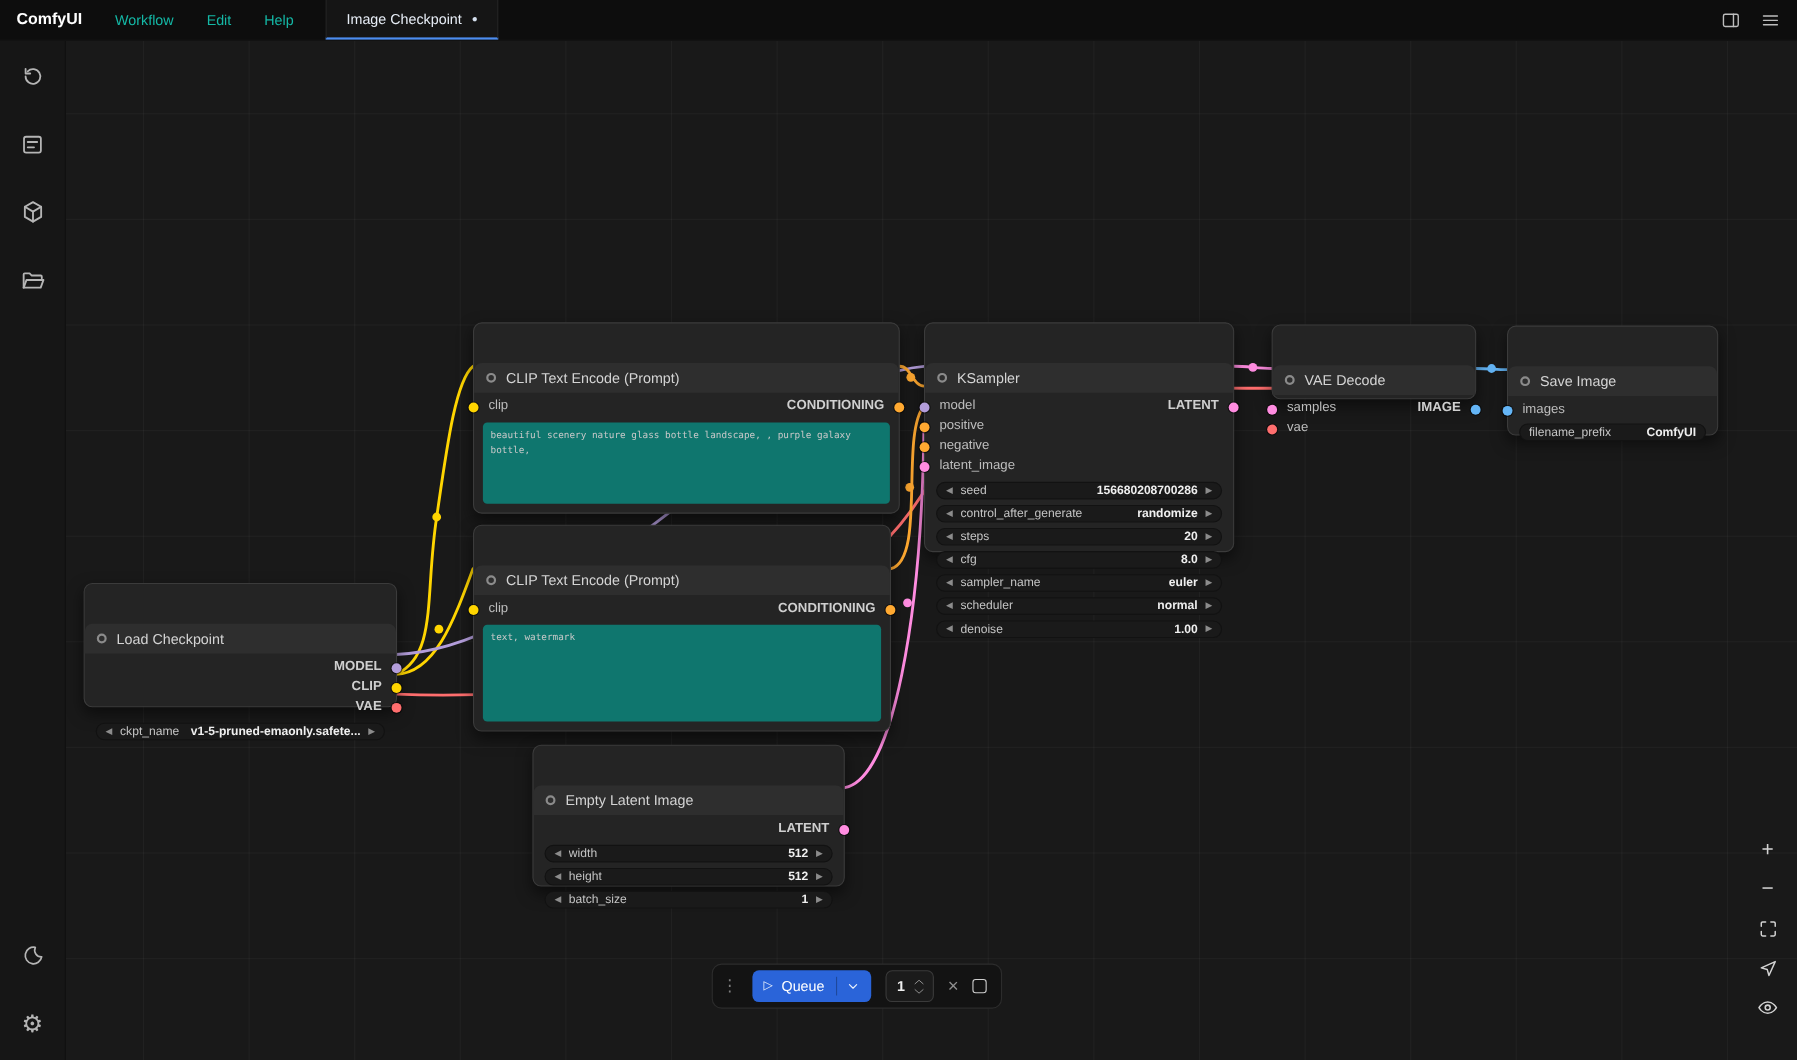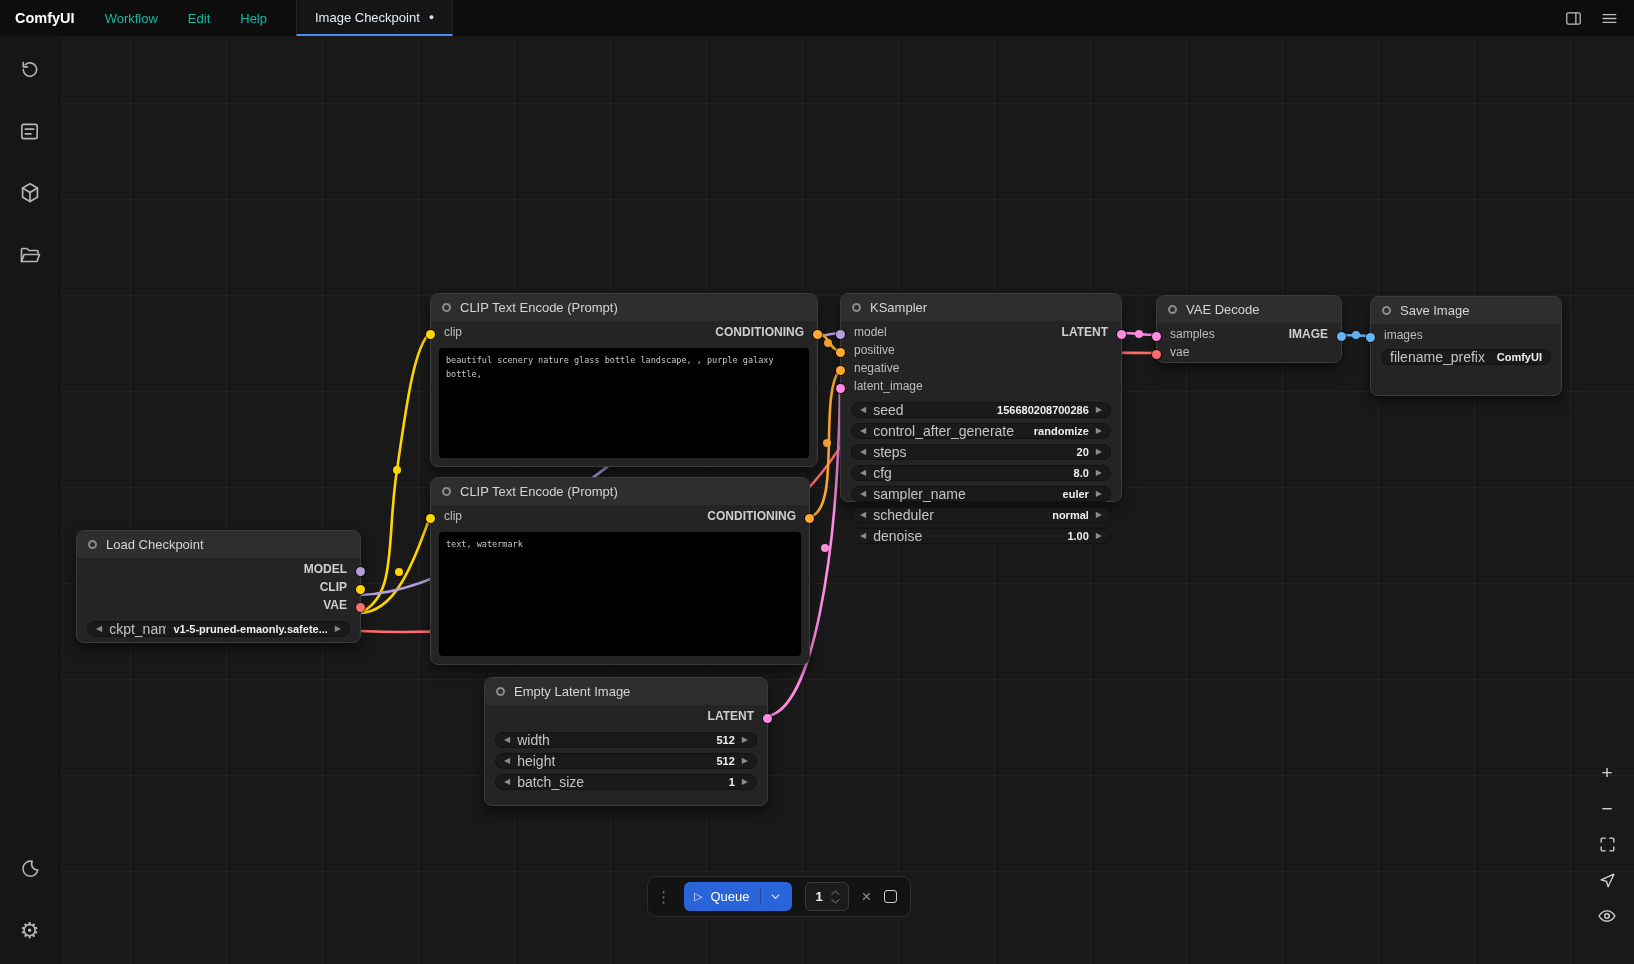--- a/index.html
+++ b/index.html
@@ -36,38 +36,38 @@
       linear-gradient(rgba(255,255,255,0.035) 1px, transparent 1px),
       linear-gradient(90deg, rgba(255,255,255,0.035) 1px, transparent 1px);
     background-size:96px 96px; background-position:-26px -30px; z-index:1;}
   
   .wires { position:absolute; top:0; left:0; z-index:10; pointer-events:none;}
   .wires path { fill:none; stroke-width:2.6; stroke-linecap:round;}
   
   .node { position:absolute; z-index:20; background:#242424; border:1px solid #3b3b3b;
     border-radius:8px; box-shadow:0 6px 14px rgba(0,0,0,.5); display:flex; flex-direction:column;}
   .node-header { height:27px; flex:0 0 27px; background:#2e2e2e; border-radius:7px 7px 0 0;
-    display:flex; align-items:center; gap:9px; padding:0 11px; cursor:move;}
+    display:flex; align-items:center; gap:9px; padding:0 11px; cursor:move;margin-top:36px;}
   .collapse-dot { width:9px; height:9px; border-radius:50%; border:2px solid #8b8b8b; background:transparent; flex:0 0 auto;}
   .node-title { color:#d4d4d4; font-size:13px; white-space:nowrap;}
   .node-body { flex:1; display:flex; flex-direction:column; padding-top:4px; min-height:0;}
   .slot-row { position:relative; height:18px; flex:0 0 18px; display:flex; padding:0 13px;}
   .slot-row.dual { justify-content:space-between; }
   .slot-row.out { justify-content:flex-end; }
   .slot-label { font-size:12px; color:#bdbdbd; white-space:nowrap;}
   .slot-label.outlbl { font-weight:bold; color:#cfcfcf;}
   .slot-dot { position:absolute; top:50%; width:9px; height:9px; margin-top:-4.5px; border-radius:50%;
     box-shadow:0 0 0 1px rgba(0,0,0,.55); cursor:crosshair;}
   .slot-dot.in { left:-5px; } .slot-dot.out { right:-5px; }
   .widget { height:16px; flex:0 0 16px; margin:5px 10px 0 10px; background:#1a1a1a; border:1px solid #121212;
     border-radius:9px; display:flex; align-items:center; gap:7px; padding:0 8px; cursor:pointer;}
   .widget .arrow { color:#8c8c8c; font-size:8px; line-height:1; flex:0 0 auto;}
-  .widget .w-label { font-size:14px; color:#c4c4c4; white-space:nowrap; overflow:hidden;}
+  .widget .w-label { font-size:11px; color:#c4c4c4; white-space:nowrap; overflow:hidden;}
   .widget .w-value { margin-left:auto; font-size:11px; font-weight:bold; color:#efefef; white-space:nowrap;}
-  .node-text { flex:1; margin:5px 8px 8px 8px; background:#000000; border-radius:4px; padding:6px 7px;
+  .node-text { flex:1; margin:5px 8px 8px 8px; background:#0f766e; border-radius:4px; padding:6px 7px;
     font-family:"DejaVu Sans Mono",monospace; font-size:8.5px; line-height:1.6; color:#c9c9c9;
     white-space:pre-wrap; overflow:hidden; cursor:text;}
   
   .queue-bar { position:absolute; left:647px; top:876px; height:41px; z-index:40;
     background:rgba(19,19,19,.95); border:1px solid #2c2c2c; border-radius:9px;
     display:flex; align-items:center; gap:13px; padding:0 13px 0 8px;}
   .drag-handle { color:#7d7d7d; font-size:15px; cursor:grab; line-height:1;}
   .queue-btn { display:flex; align-items:center; gap:8px; height:29px; padding:0 10px;
     border:none; border-radius:6px; color:#fff; cursor:pointer;}
   .queue-btn .play { font-size:11px; line-height:1; color:#eaf1fb;}

